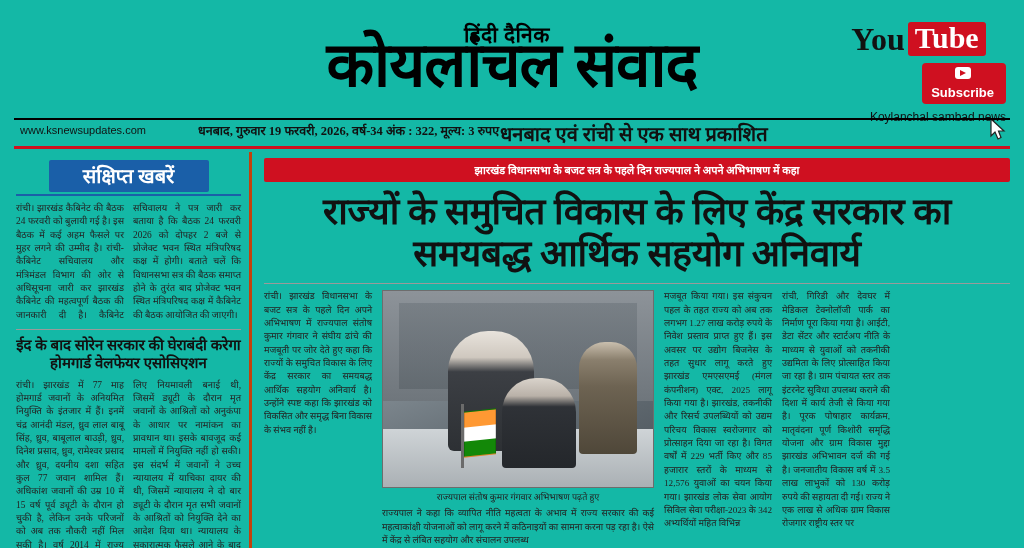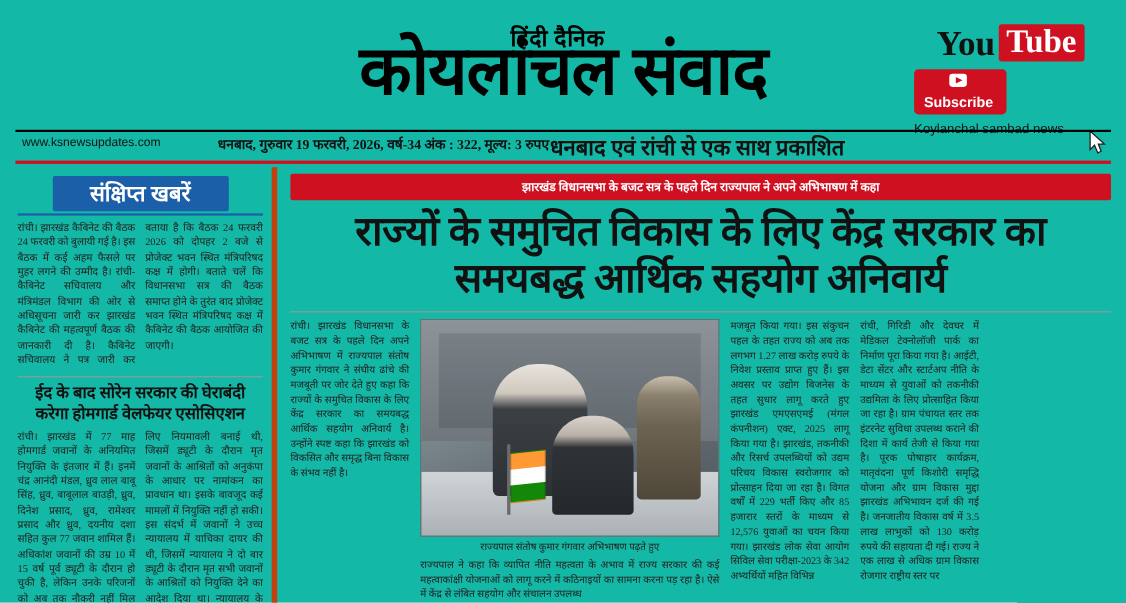--- a/index.html
+++ b/index.html
@@ -73,21 +73,21 @@
     font-size:20px;color:#111;
     font-family:"Liberation Serif", serif;
     font-weight:bold;
     white-space:nowrap;
   }
 
   
   .yt-box{
     position:absolute;top:22px;right:18px;
     width:175px;
-    text-align:left;
+    text-align:right;
   }
   .yt-logo{
     display:flex;align-items:center;justify-content:center;
     gap:3px;
   }
   .yt-you{
     font-family:"Liberation Serif", serif;
     font-weight:bold;font-size:32px;color:#111;line-height:1;
   }
   .yt-tube{
@@ -129,21 +129,21 @@
 
   
   .content{
     position:absolute;top:152px;left:0;right:0;bottom:0;
     display:flex;
   }
   .col-left{
     width:252px;
     box-sizing:border-box;
     padding:8px 8px 0 16px;
-    border-right:5px solid #c2410c;
+    border-right:3px solid #c2410c;
   }
   .col-main{
     flex:1;
     box-sizing:border-box;
     padding:6px 14px 0 12px;
   }
 
   
   .brief-head{
     background:#1a5fa8;

